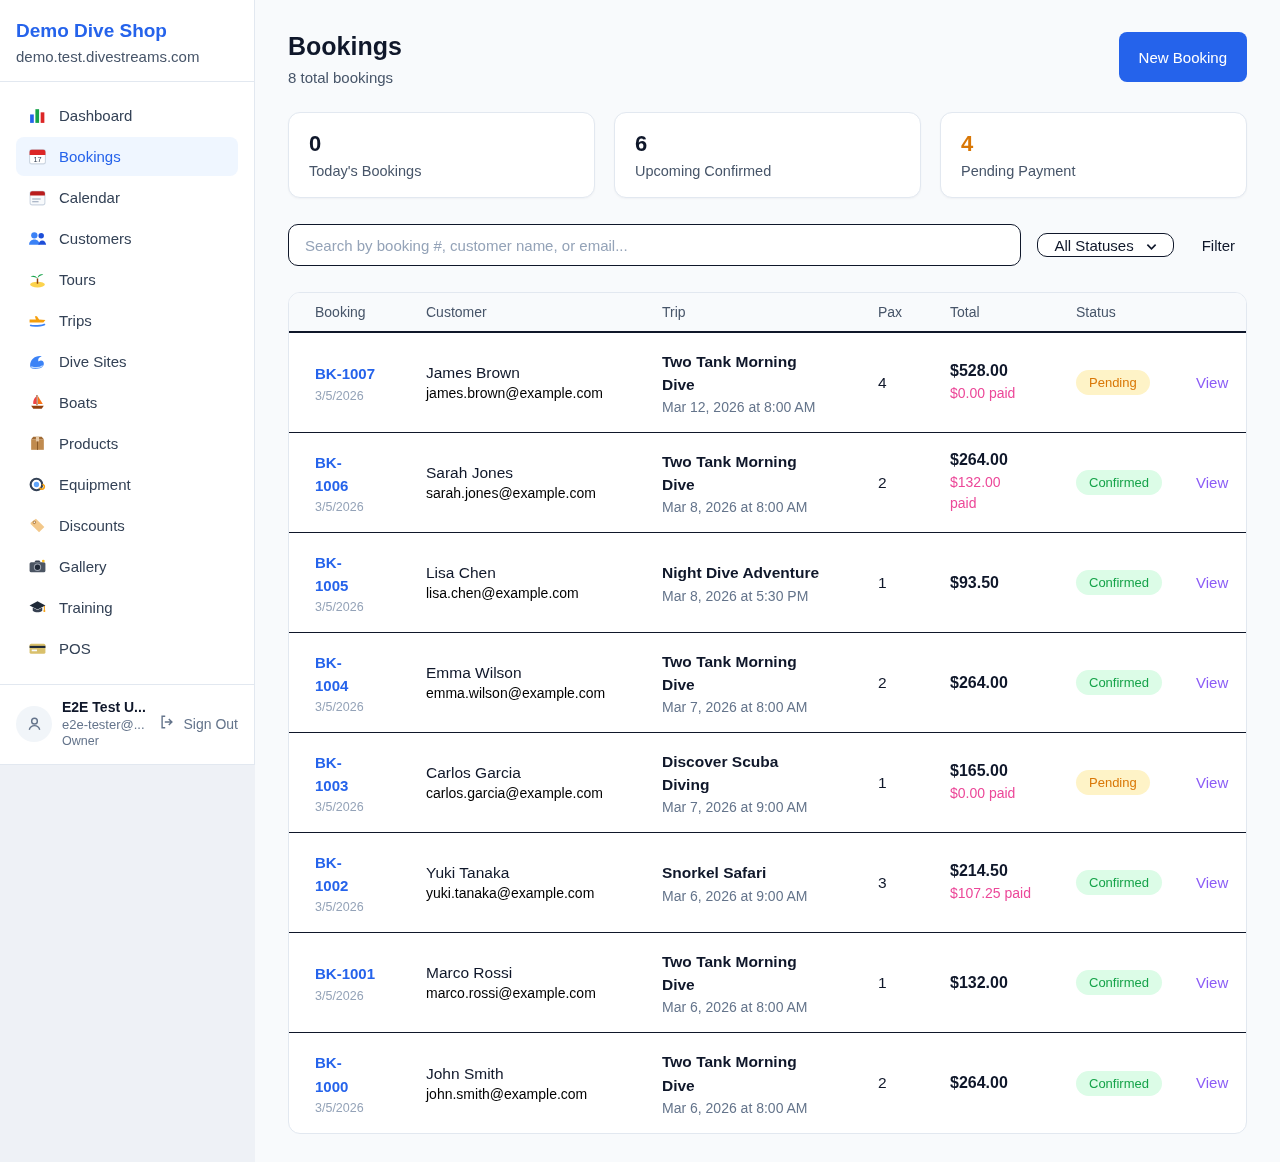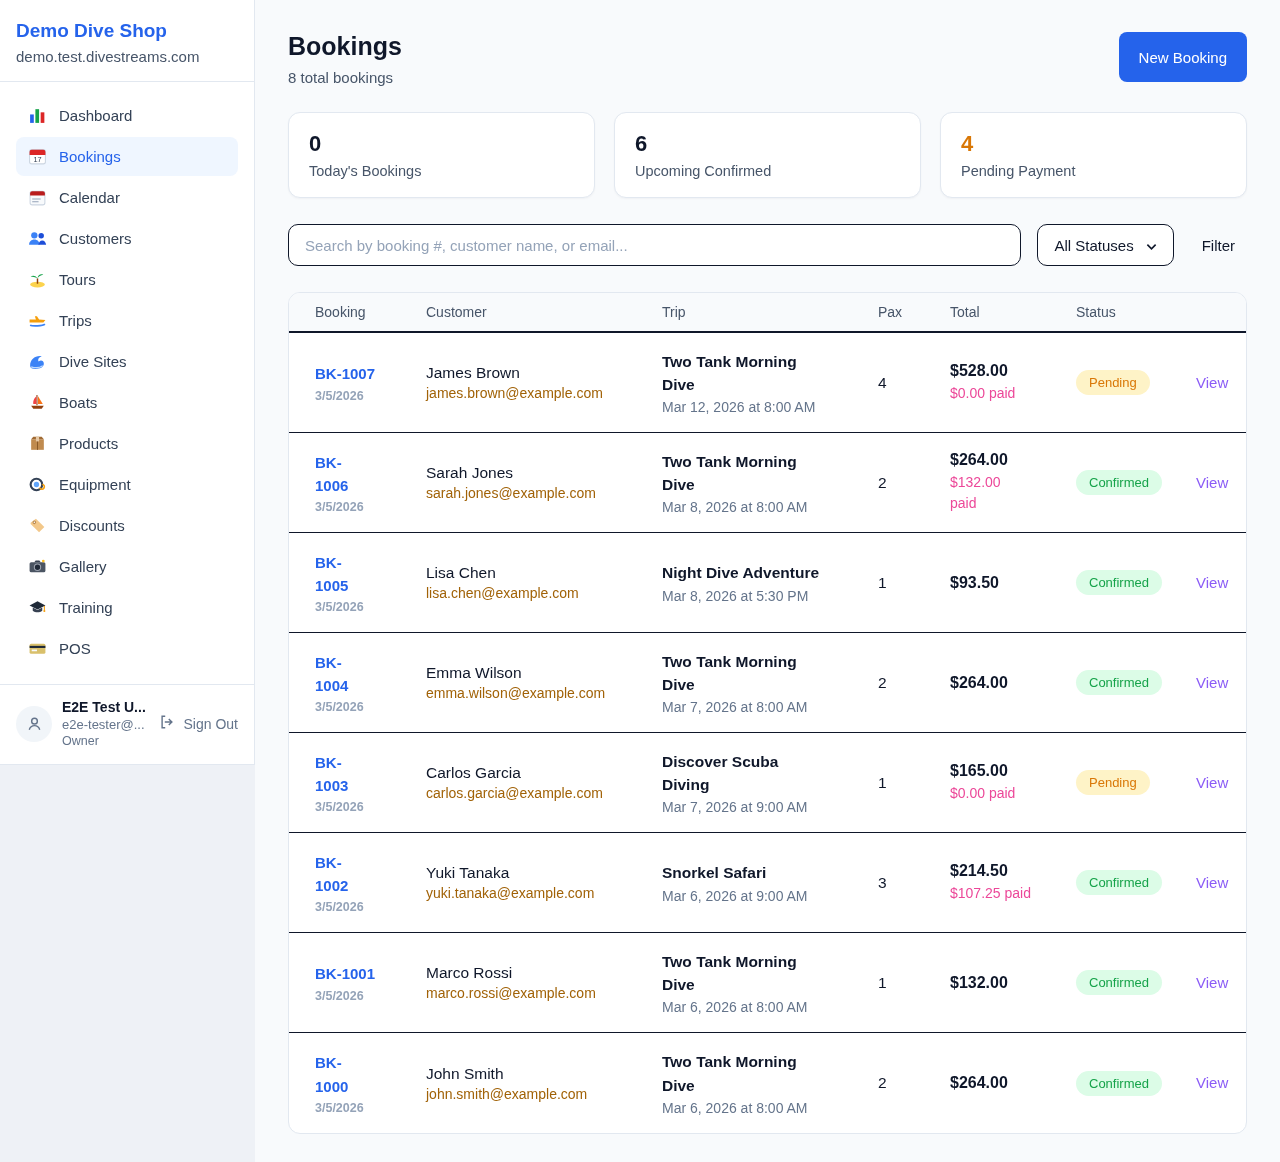--- a/index.html
+++ b/index.html
@@ -71,21 +71,21 @@
   .stat-value.accent { color: #d97706; }
   .stat-label { font-size: 14.5px; color: #475569; margin-top: 6px; }
 
   .search-row { display: flex; align-items: center; margin-top: 26px; gap: 16px; }
   .search-input {
     flex: 1; height: 42px; border: 1.5px solid #0f172a; border-radius: 10px;
     padding: 0 16px; font-family: inherit; font-size: 15px; color: #0f172a; background: #fff;
   }
   .search-input::placeholder { color: #94a3b8; }
   .status-select {
-    height: 42px; border: 1.5px solid #0f172a; border-radius: 10px; background: #fff;
+    height: 24px; border: 1.5px solid #0f172a; border-radius: 10px; background: #fff;
     display: flex; align-items: center; gap: 12px; padding: 0 16px;
     font-size: 15px; color: #0f172a; cursor: pointer; white-space: nowrap;
   }
   .status-select svg { width: 11px; height: 8px; }
   .filter-btn {
     background: none; border: none; font-family: inherit; font-size: 15px;
     color: #0f172a; cursor: pointer; padding: 0 12px;
   }
 
   
@@ -100,23 +100,23 @@
   }
   .thead {
     background: #f8fafc; border-bottom: 2px solid #0f172a;
     padding-top: 11px; padding-bottom: 11px;
   }
   .th { font-size: 14px; font-weight: 500; color: #475569; }
   .trow { align-items: center; min-height: 100px; padding-top: 14px; padding-bottom: 14px; border-bottom: 1px solid #0f172a; }
   .trow:last-child { border-bottom: none; }
 
   .bk-num { font-size: 15px; font-weight: 600; color: #2563eb; text-decoration: none; white-space: pre-line; line-height: 1.55; display: inline-block; cursor: pointer; }
-  .bk-date { font-size: 12.5px; color: #94a3b8; margin-top: 3px; font-weight: bold; }
+  .bk-date { font-size: 12.5px; color: #94a3b8; margin-top: 3px; }
   .cust-name { font-size: 15.5px; color: #0f172a; margin-bottom: 3px; }
-  .cust-email { font-size: 14px; color: #a16207; }
+  .cust-email { font-size: 14px; color: #000000; }
   .trip-name { font-size: 15.5px; font-weight: 600; color: #0f172a; max-width: 165px; line-height: 1.5; }
   .trip-time { font-size: 14px; color: #64748b; margin-top: 3px; }
   .c-pax { font-size: 15.5px; color: #0f172a; }
   .total-amt { font-size: 16px; font-weight: bold; color: #0f172a; }
   .total-paid { font-size: 14px; color: #ec4899; margin-top: 3px; white-space: pre-line; line-height: 1.5; }
   .badge {
     display: inline-block; padding: 5px 13px; border-radius: 999px; font-size: 13px;
   }
   .badge-pending { background: #fef3c7; color: #d97706; }
   .badge-confirmed { background: #dcfce7; color: #16a34a; }

